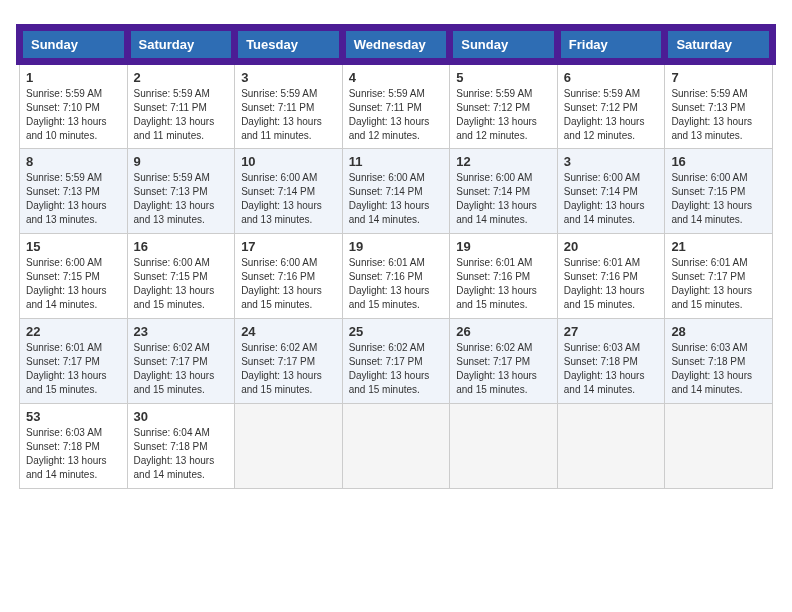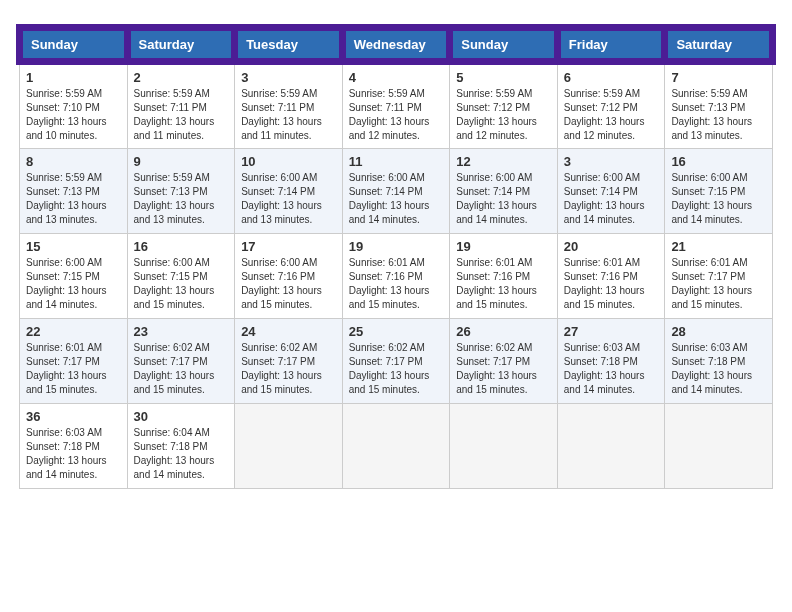--- a/index.html
+++ b/index.html
@@ -229,21 +229,21 @@
           <span class="day-num">27</span>
           <div class="day-info">Sunrise: 6:03 AM<br>Sunset: 7:18 PM<br>Daylight: 13 hours<br>and 14 minutes.</div>
         </td>
         <td>
           <span class="day-num">28</span>
           <div class="day-info">Sunrise: 6:03 AM<br>Sunset: 7:18 PM<br>Daylight: 13 hours<br>and 14 minutes.</div>
         </td>
       </tr>
       <tr>
         <td>
-          <span class="day-num">36</span>
+          <span class="day-num">53</span>
           <div class="day-info">Sunrise: 6:03 AM<br>Sunset: 7:18 PM<br>Daylight: 13 hours<br>and 14 minutes.</div>
         </td>
         <td>
           <span class="day-num">30</span>
           <div class="day-info">Sunrise: 6:04 AM<br>Sunset: 7:18 PM<br>Daylight: 13 hours<br>and 14 minutes.</div>
         </td>
         <td class="empty"></td>
         <td class="empty"></td>
         <td class="empty"></td>
         <td class="empty"></td>

